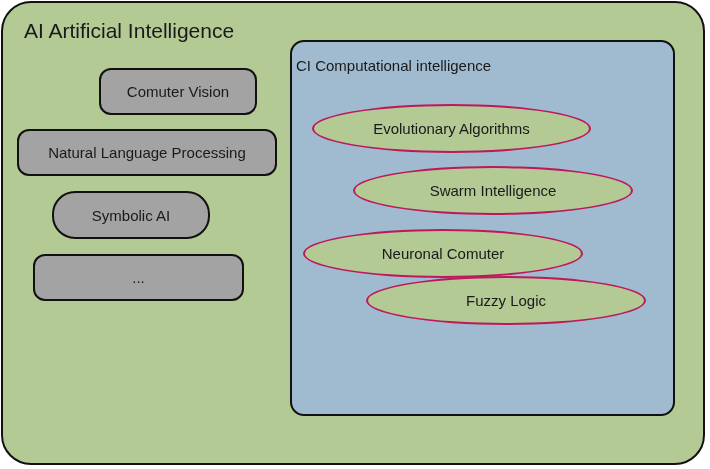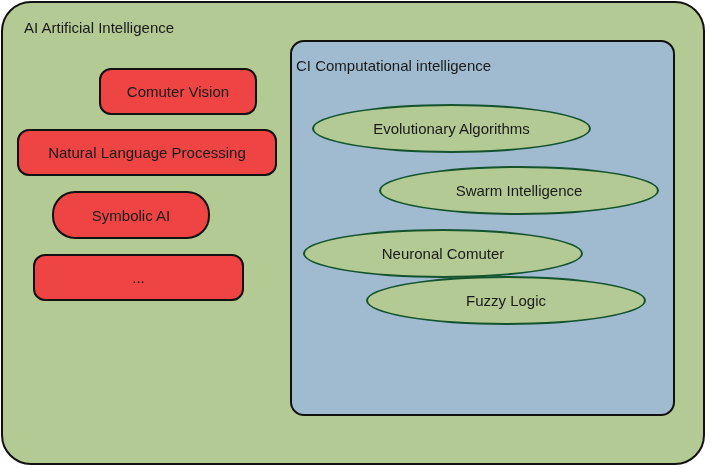--- a/index.html
+++ b/index.html
@@ -1,40 +1,40 @@
 <!DOCTYPE html>
 <html><head>
 <meta charset="utf-8">
 <style>
   html, body { margin: 0; padding: 0; background: #ffffff; }
   body { width: 710px; height: 469px; position: relative; overflow: hidden;
          font-family: "Liberation Sans", "DejaVu Sans", sans-serif; color: #1a1a1a; }
   .outer { position: absolute; left: 1px; top: 1px; width: 704px; height: 464px;
            background: #b3ca95; border: 2px solid #111; border-radius: 30px; box-sizing: border-box; }
-  .outer-title { position: absolute; left: 24px; top: 19px; font-size: 15px; color: #1a1a1a; }
-  .box { position: absolute; background: #ef4444; border: 2px solid #111; border-radius: 12px;
+  .outer-title { position: absolute; left: 24px; top: 19px; font-size: 21px; color: #1a1a1a; }
+  .box { position: absolute; background: #a3a3a3; border: 2px solid #111; border-radius: 12px;
          box-sizing: border-box; display: flex; align-items: center; justify-content: center;
          font-size: 15px; color: #1a1a1a; }
   .ci { position: absolute; left: 290px; top: 40px; width: 385px; height: 376px;
         background: #a0bbd0; border: 2px solid #111; border-radius: 14px; box-sizing: border-box; }
   .ci-title { position: absolute; left: 296px; top: 57px; font-size: 15px; color: #1a1a1a; }
-  .pill { position: absolute; background: #b3ca95; border: 2px solid #14532d; border-radius: 50%;
+  .pill { position: absolute; background: #b3ca95; border: 2px solid #be185d; border-radius: 50%;
           box-sizing: border-box; display: flex; align-items: center; justify-content: center;
           font-size: 15px; color: #1a1a1a; }
 </style>
 </head>
 <body>
 
 <div class="outer"></div>
 <div class="outer-title">AI Artificial Intelligence</div>
 
 <div class="box" style="left:99px;top:68px;width:158px;height:47px;">Comuter Vision</div>
 <div class="box" style="left:17px;top:129px;width:260px;height:47px;">Natural Language Processing</div>
 <div class="box" style="left:52px;top:191px;width:158px;height:48px;border-radius:23px;">Symbolic AI</div>
 <div class="box" style="left:33px;top:254px;width:211px;height:47px;">...</div>
 
 <div class="ci"></div>
 <div class="ci-title">CI Computational intelligence</div>
 
 <div class="pill" style="left:312px;top:104px;width:279px;height:49px;">Evolutionary Algorithms</div>
-<div class="pill" style="left:379px;top:166px;width:280px;height:49px;">Swarm Intelligence</div>
+<div class="pill" style="left:353px;top:166px;width:280px;height:49px;">Swarm Intelligence</div>
 <div class="pill" style="left:303px;top:229px;width:280px;height:49px;">Neuronal Comuter</div>
 <div class="pill" style="left:366px;top:276px;width:280px;height:49px;">Fuzzy Logic</div>
 
 </body></html>

